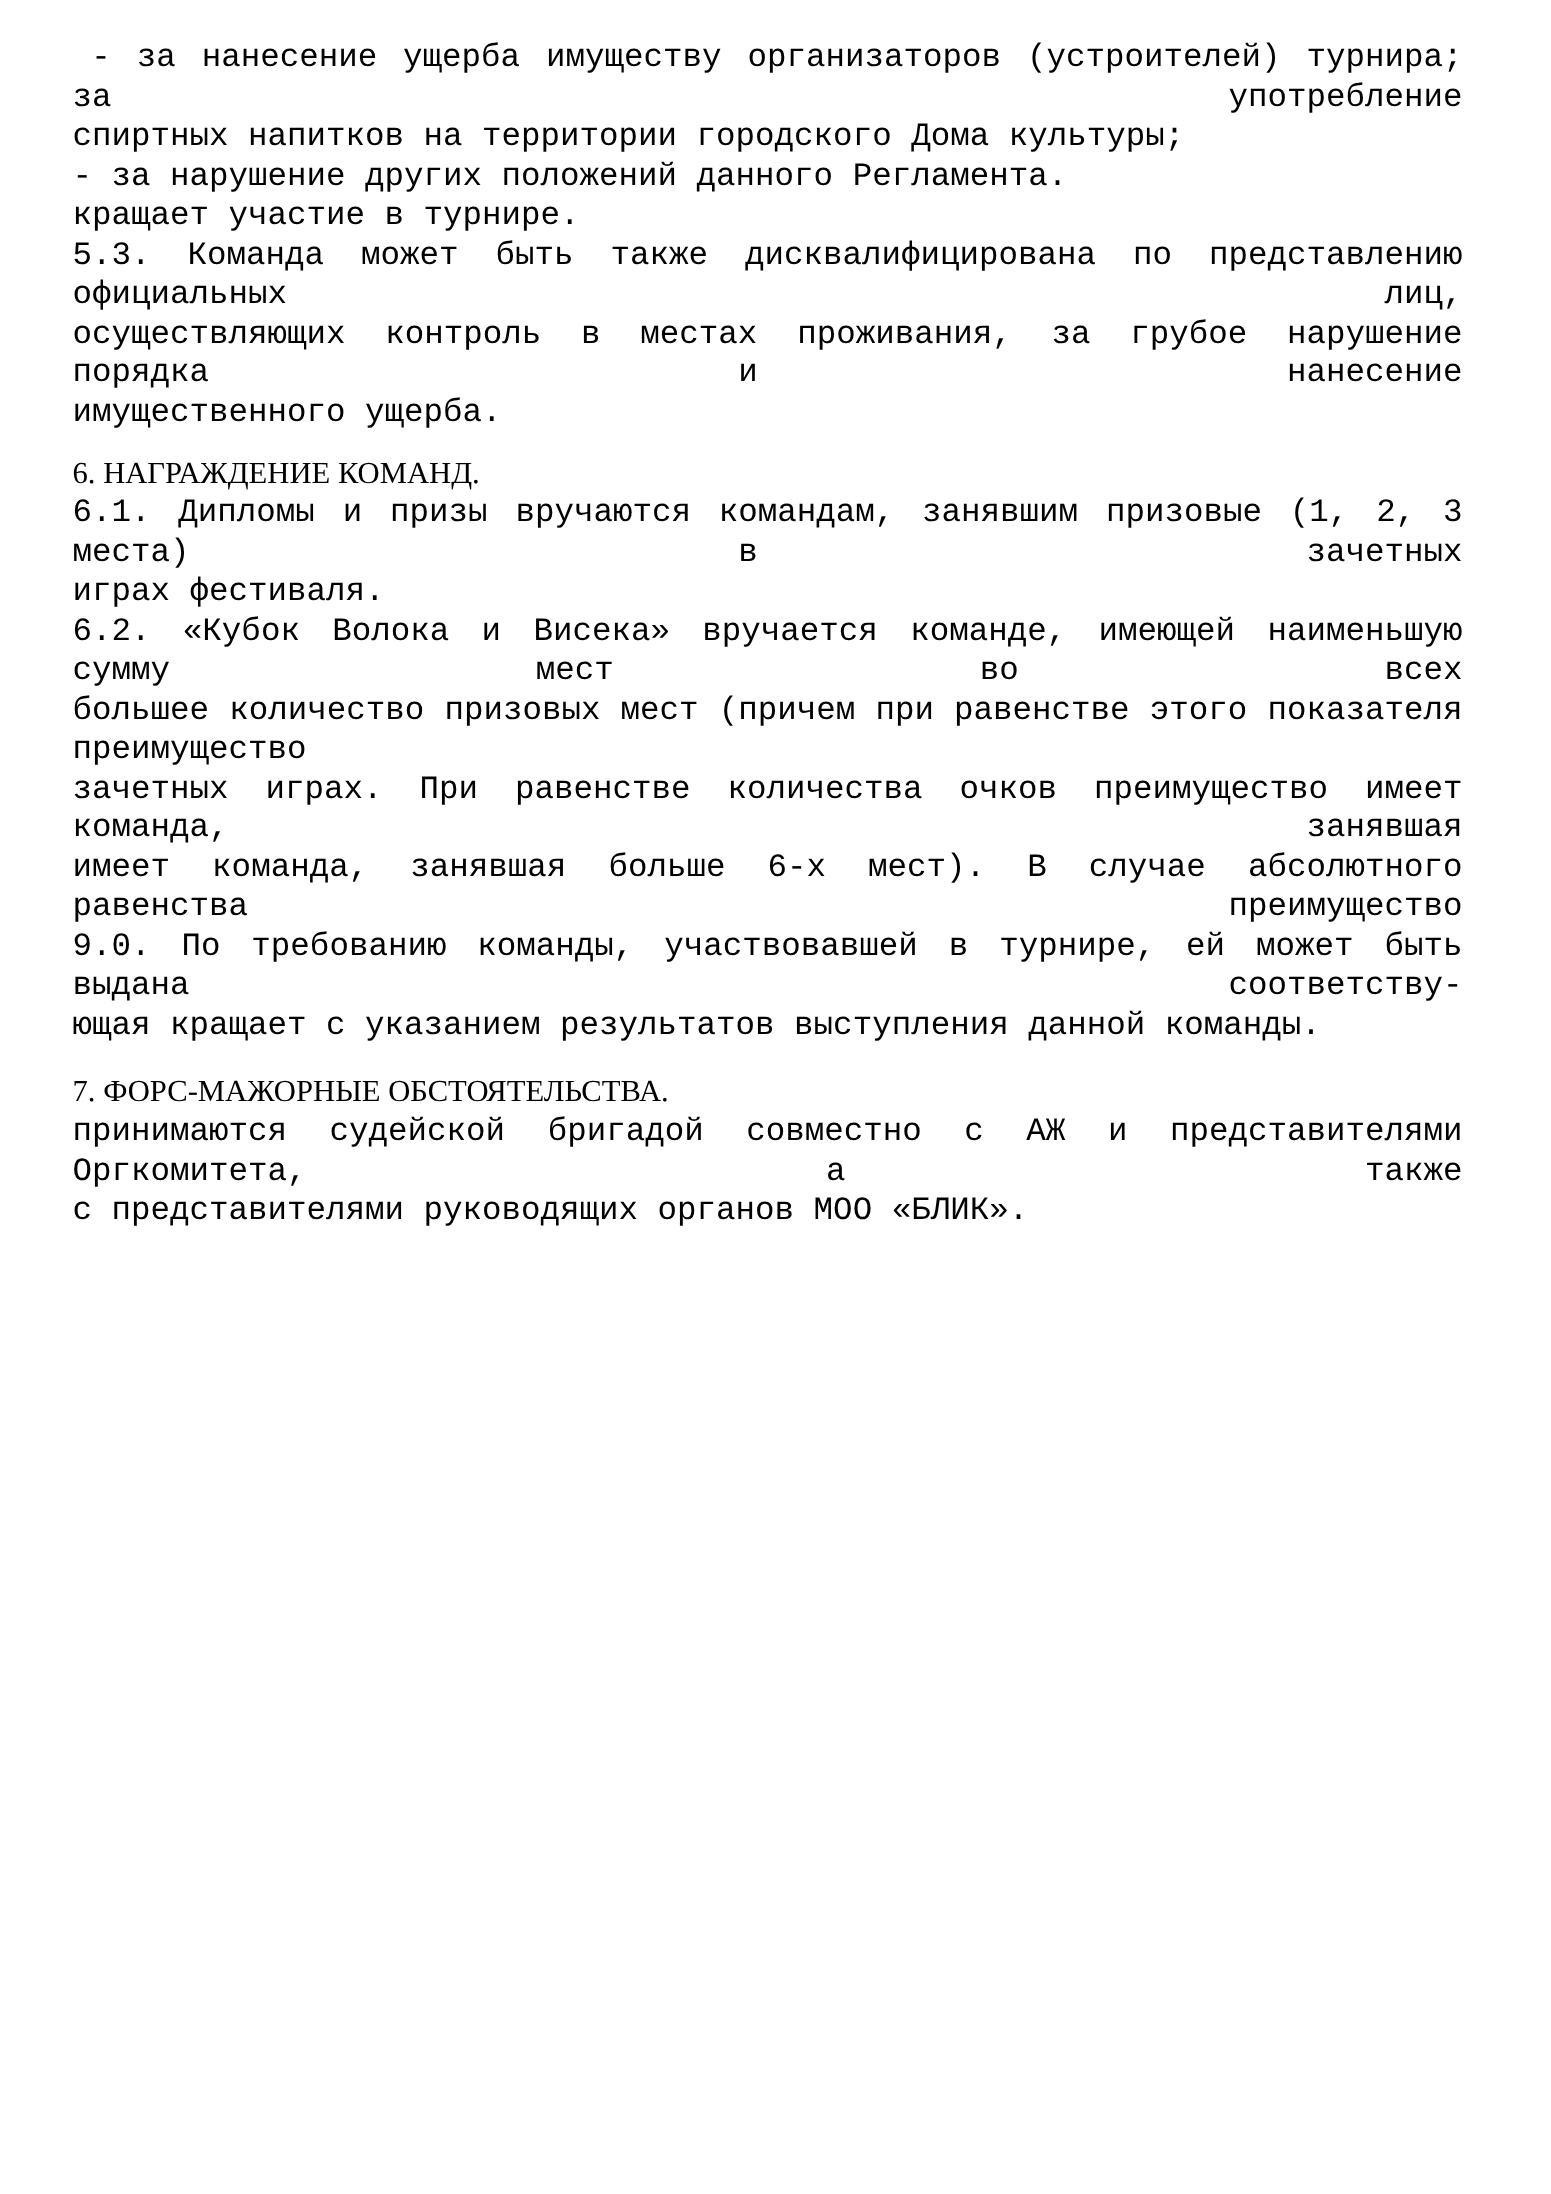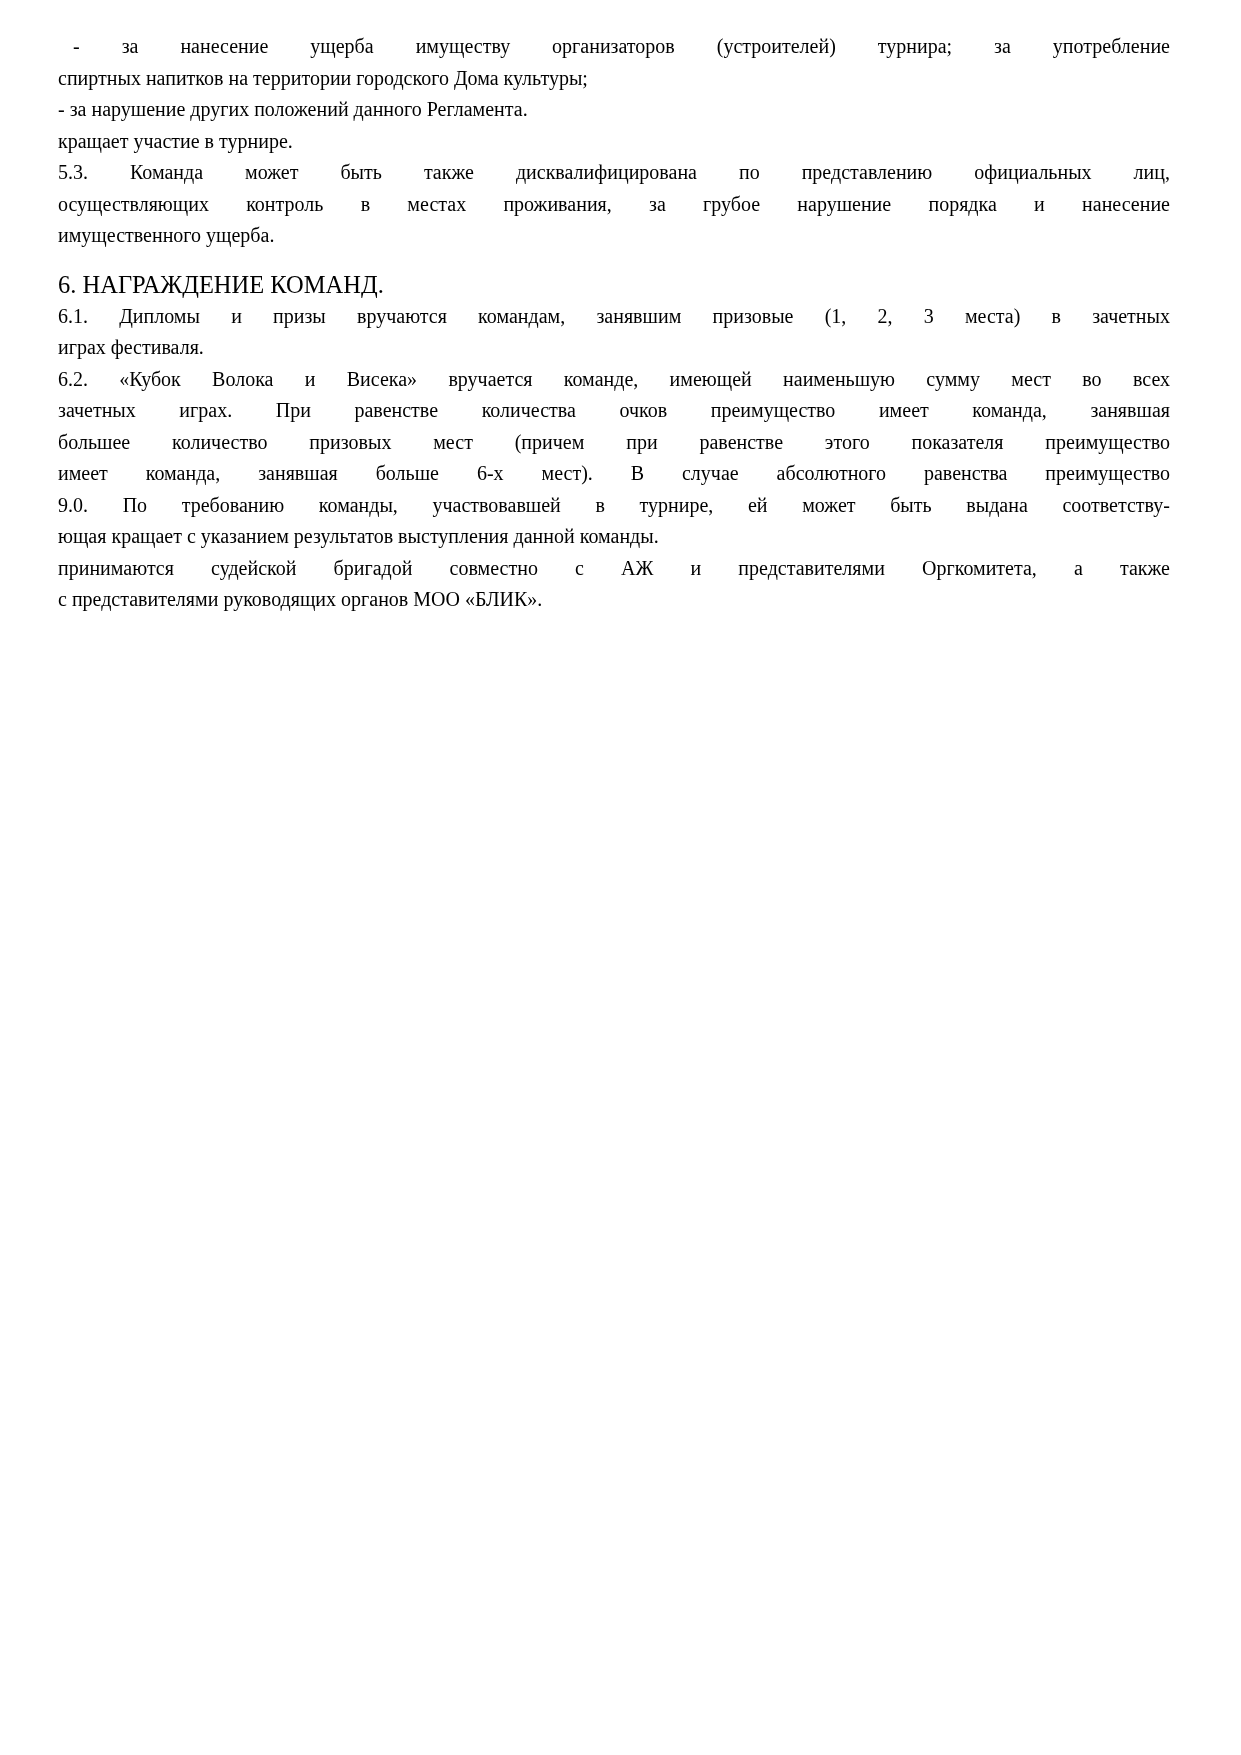--- a/index.html
+++ b/index.html
@@ -13,24 +13,25 @@
     height: 1755px;
     background: #ffffff;
     overflow: hidden;
     color: #000000;
     font-family: "Liberation Serif", "DejaVu Serif", serif;
   }
   .content {
     padding: 31px 71px 0 58px; 
   }
   .ln {
-    font-size: 20px;
+    font-size: 26px;
     line-height: 31.5px;
     text-align: left;
     white-space: normal;
+    font-family: Liberation Mono, monospace;
   }
   .jl {
     text-align: justify;
     text-align-last: justify;
   }
   .first-line {
     text-indent: 15px;
   }
   .hd {
     font-weight: normal;
@@ -53,24 +54,25 @@
     <div class="ln">кращает участие в турнире.</div>
     <div class="ln jl">5.3. Команда может быть также дисквалифицирована по представлению официальных лиц,</div>
     <div class="ln jl">осуществляющих контроль в местах проживания, за грубое нарушение порядка и нанесение</div>
     <div class="ln">имущественного ущерба.</div>
 
     <div class="hd hd-awards">6. НАГРАЖДЕНИЕ КОМАНД.</div>
 
     <div class="ln jl">6.1. Дипломы и призы вручаются командам, занявшим призовые (1, 2, 3 места) в зачетных</div>
     <div class="ln">играх фестиваля.</div>
     <div class="ln jl">6.2. «Кубок Волока и Висека» вручается команде, имеющей наименьшую сумму мест во всех</div>
+    <div class="ln jl">большее количество призовых мест (причем при равенстве этого показателя преимущество</div>
     <div class="ln jl">зачетных играх. При равенстве количества очков преимущество имеет команда, занявшая</div>
-    <div class="ln jl">большее количество призовых мест (причем при равенстве этого показателя преимущество</div>
     <div class="ln jl">имеет команда, занявшая больше 6-х мест). В случае абсолютного равенства преимущество</div>
     <div class="ln jl">9.0. По требованию команды, участвовавшей в турнире, ей может быть выдана соответству-</div>
     <div class="ln">ющая кращает с указанием результатов выступления данной команды.</div>
 
+    <div class="hd hd-force">7. ФОРС-МАЖОРНЫЕ ОБСТОЯТЕЛЬСТВА.</div>
 
     <div class="ln jl">принимаются судейской бригадой совместно с АЖ и представителями Оргкомитета, а также</div>
     <div class="ln">с представителями руководящих органов МОО «БЛИК».</div>
 
   </div>
 </div>
 
 </body></html>

